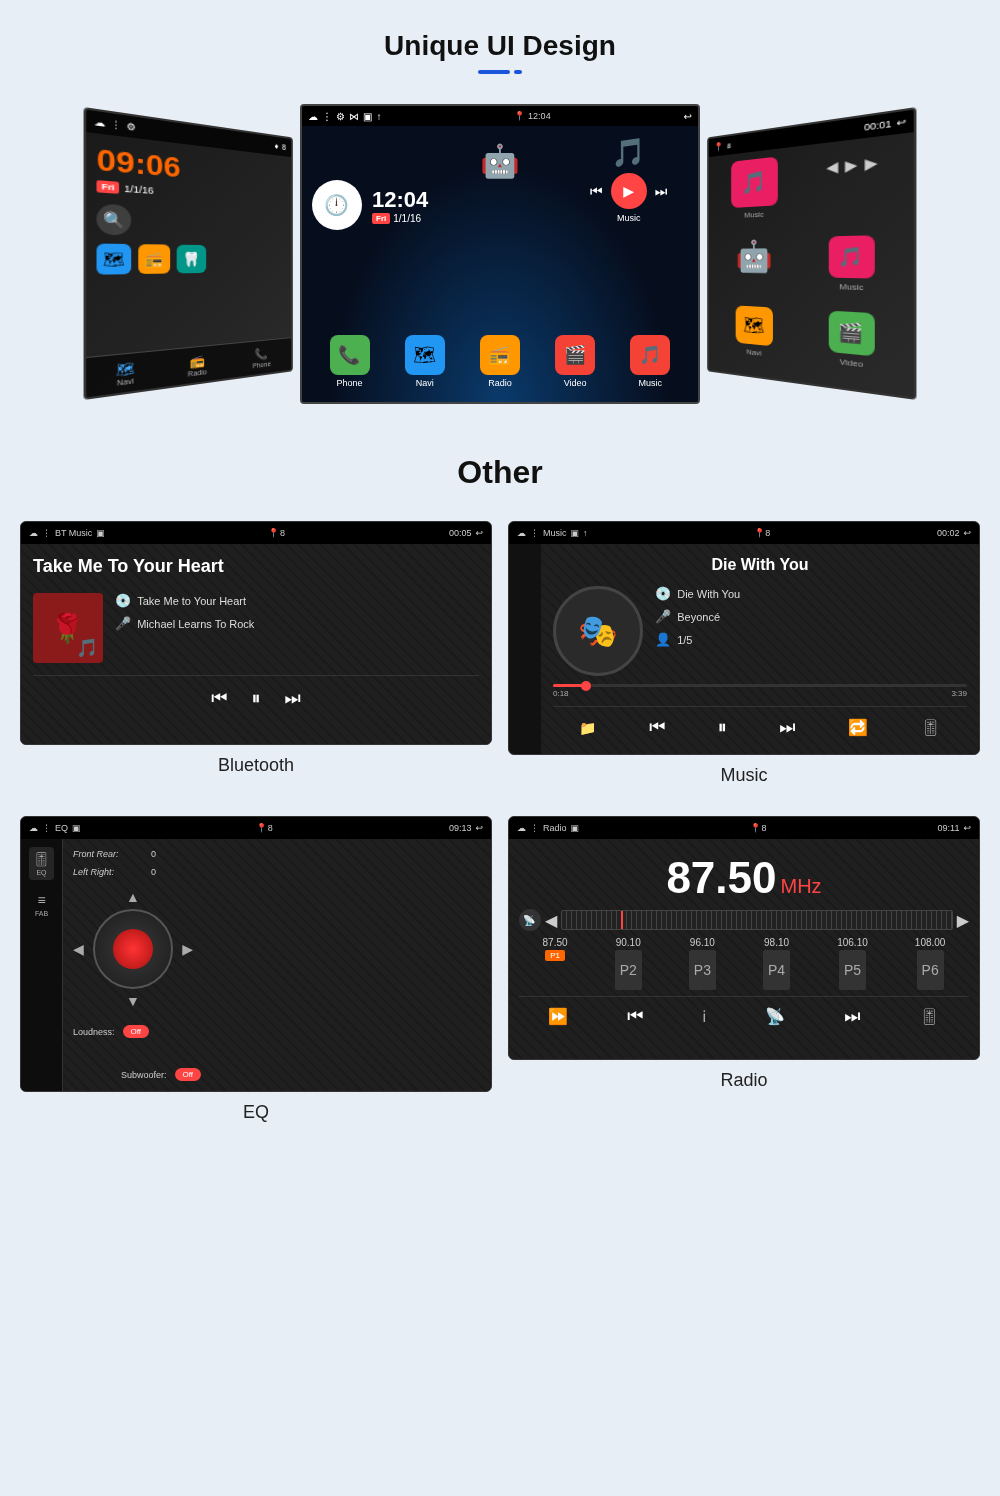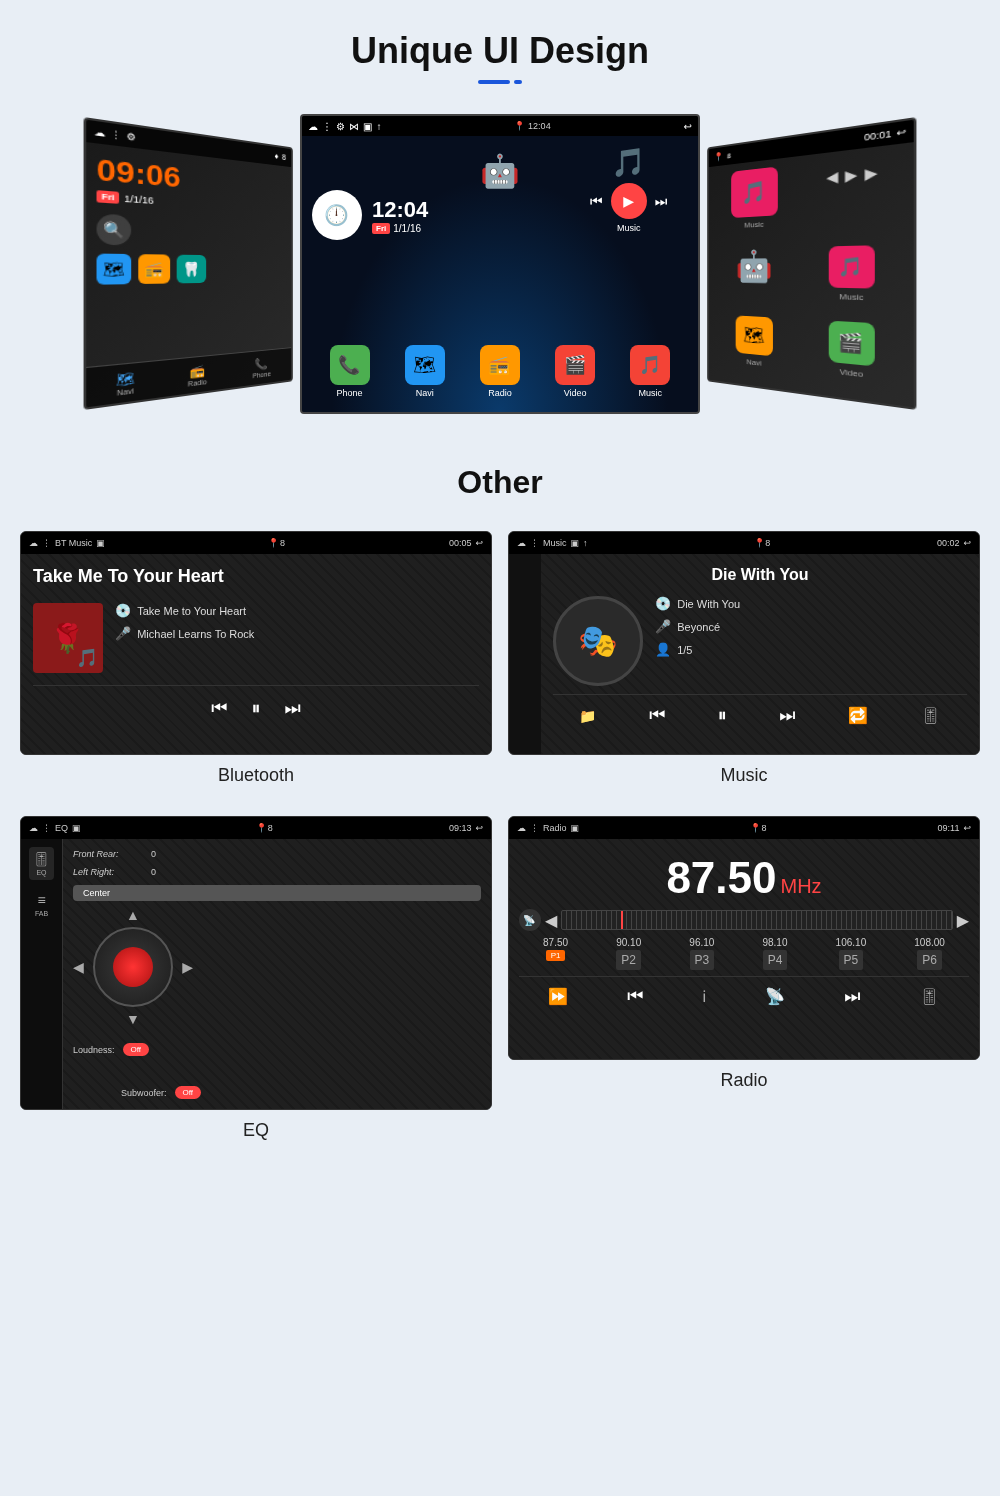--- a/index.html
+++ b/index.html
@@ -6,21 +6,21 @@
     body {
       background-color: #e8eef5;
       font-family: Arial, sans-serif;
       width: 1000px;
       min-height: 1496px;
     }
 
     
     .section-title {
       text-align: center;
-      font-size: 36px;
+      font-size: 28px;
       font-weight: 900;
       padding-top: 30px;
       color: #111;
     }
     .title-underline {
       display: flex;
       justify-content: center;
       align-items: center;
       gap: 4px;
       margin-top: 8px;
@@ -753,22 +753,22 @@
     .preset-btn {
       background: #ff6600;
       color: #fff;
       font-size: 8px;
       padding: 1px 5px;
       border-radius: 2px;
     }
     .preset-btn-inactive {
       background: #333;
       color: #aaa;
-      font-size: 12px;
-      padding: 3px 5px;
+      font-size: 14px;
+      padding: 12px 5px;
       border-radius: 2px;
     }
     .radio-bottom-controls {
       display: flex;
       align-items: center;
       justify-content: space-around;
       padding: 8px 0 4px;
       border-top: 1px solid #333;
       margin-top: 6px;
     }
@@ -1038,20 +1038,31 @@
             <div class="song-meta-item">
               <span class="meta-icon">🎤</span>
               <span>Beyoncé</span>
             </div>
             <div class="song-meta-item">
               <span class="meta-icon">👤</span>
               <span>1/5</span>
             </div>
           </div>
         </div>
+        <div class="music-progress">
+          <div class="progress-bar-container">
+            <div class="progress-fill" style="width:8%;">
+              <div class="progress-thumb"></div>
+            </div>
+          </div>
+          <div class="progress-times">
+            <span>0:18</span>
+            <span>3:39</span>
+          </div>
+        </div>
         <div class="music-controls">
           <span style="color:#aaa;font-size:14px;">📁</span>
           <span style="color:#fff;font-size:18px;">⏮</span>
           <span style="color:#fff;font-size:18px;">⏸</span>
           <span style="color:#fff;font-size:18px;">⏭</span>
           <span style="color:#aaa;font-size:16px;">🔁</span>
           <span style="color:#aaa;font-size:16px;">🎚</span>
         </div>
       </div>
     </div>
@@ -1095,21 +1106,20 @@
           <div class="eq-row">
             <span class="eq-row-label">Front Rear:</span>
             <span class="eq-row-value">0</span>
           </div>
           <div class="eq-row">
             <span class="eq-row-label">Left Right:</span>
             <span class="eq-row-value">0</span>
           </div>
           <div style="display:flex;align-items:flex-start;gap:8px;margin-top:4px;">
             <div style="flex:1;">
-              <div class="eq-center-btn">Center</div>
 
               <div style="position:relative;width:120px;height:120px;display:flex;align-items:center;justify-content:center;margin-top:4px;">
                 <span class="eq-arrow eq-arrow-up" style="top:0;left:50%;transform:translateX(-50%);">▲</span>
                 <span class="eq-arrow eq-arrow-left" style="left:0;top:50%;transform:translateY(-50%);">◀</span>
                 <div class="eq-knob">
                   <div class="eq-knob-inner"></div>
                 </div>
                 <span class="eq-arrow eq-arrow-right" style="right:0;top:50%;transform:translateY(-50%);">▶</span>
                 <span class="eq-arrow eq-arrow-down" style="bottom:0;left:50%;transform:translateX(-50%);">▼</span>
               </div>

